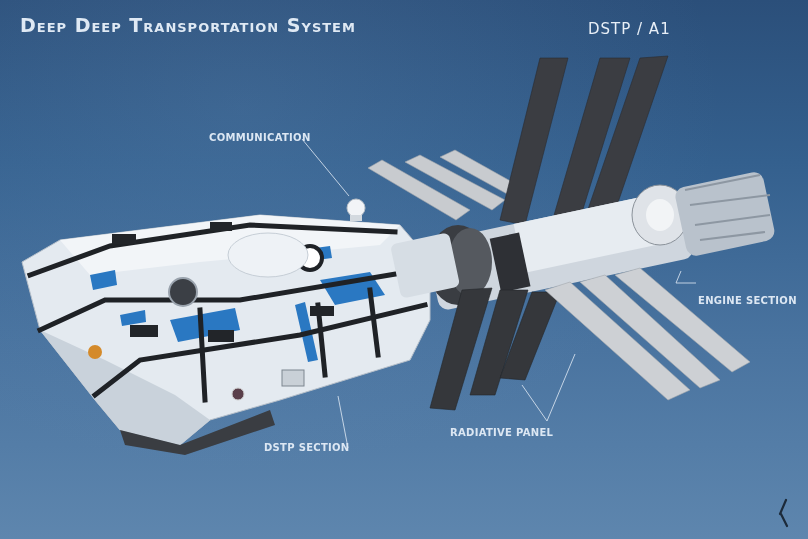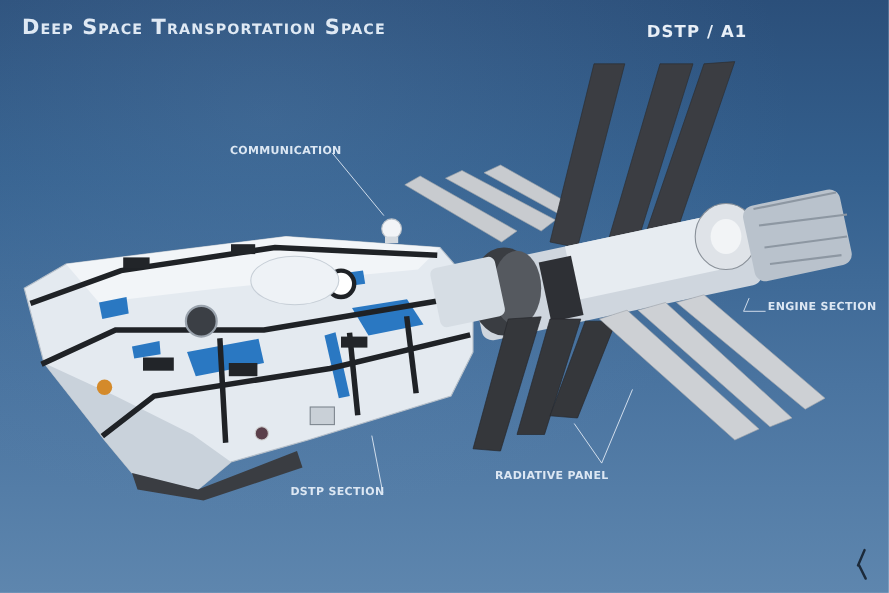--- a/index.html
+++ b/index.html
@@ -14,21 +14,21 @@
     background: radial-gradient(ellipse at 30% 20%, rgba(120,160,200,0.18), transparent 60%);
   }
   .title {
     position:absolute; left:20px; top:14px;
     font-family: "DejaVu Sans", sans-serif; font-weight:bold;
     color:#dfe9f4; font-size:19px; letter-spacing:1px; font-variant: small-caps;
     text-transform:none;
   }
   .code {
     position:absolute; left:588px; top:20px;
-    font-family: "DejaVu Sans", sans-serif; font-weight:bold;
+    font-family: "DejaVu Sans", sans-serif; font-weight:normal;
     color:#e8eff7; font-size:15px; letter-spacing:1px;
   }
   .label {
     position:absolute; color:#dce7f3; font-size:10px; font-weight:bold;
     font-family: "DejaVu Sans", sans-serif; letter-spacing:0.3px; white-space:nowrap;text-align:center;
   }
   svg.art { position:absolute; left:0; top:0; }
   .sig { position:absolute; left:772px; top:498px; }
 </style>
 </head>
@@ -124,24 +124,24 @@
     </g>
 
     <g stroke="#e2ebf5" stroke-width="0.8" fill="none">
       <line x1="302" y1="139" x2="349" y2="196"></line>
       <polyline points="681,271 676,283 696,283"></polyline>
       <line x1="338" y1="396" x2="348" y2="448"></line>
       <polyline points="522,385 547,421 575,354"></polyline>
     </g>
   </svg>
 
-  <div class="title">Deep Space Transportation Space</div>
+  <div class="title">Deep Deep Transportation System</div>
   <div class="code">DSTP / A1</div>
 
   <div class="label" style="left:209px;top:132px;">COMMUNICATION</div>
-  <div class="label" style="left:698px;top:274px;">ENGINE SECTION</div>
+  <div class="label" style="left:698px;top:295px;">ENGINE SECTION</div>
   <div class="label" style="left:264px;top:442px;">DSTP SECTION</div>
   <div class="label" style="left:450px;top:415px;margin-top:12px;">RADIATIVE PANEL</div>
 
   <svg class="sig" width="24" height="34" viewBox="0 0 24 34">
     <path d="M14 2 L8 16 M9 16 L15 28" stroke="#1c2a3a" stroke-width="2.2" fill="none" stroke-linecap="round"></path>
   </svg>
 </div>
 
 </body></html>

